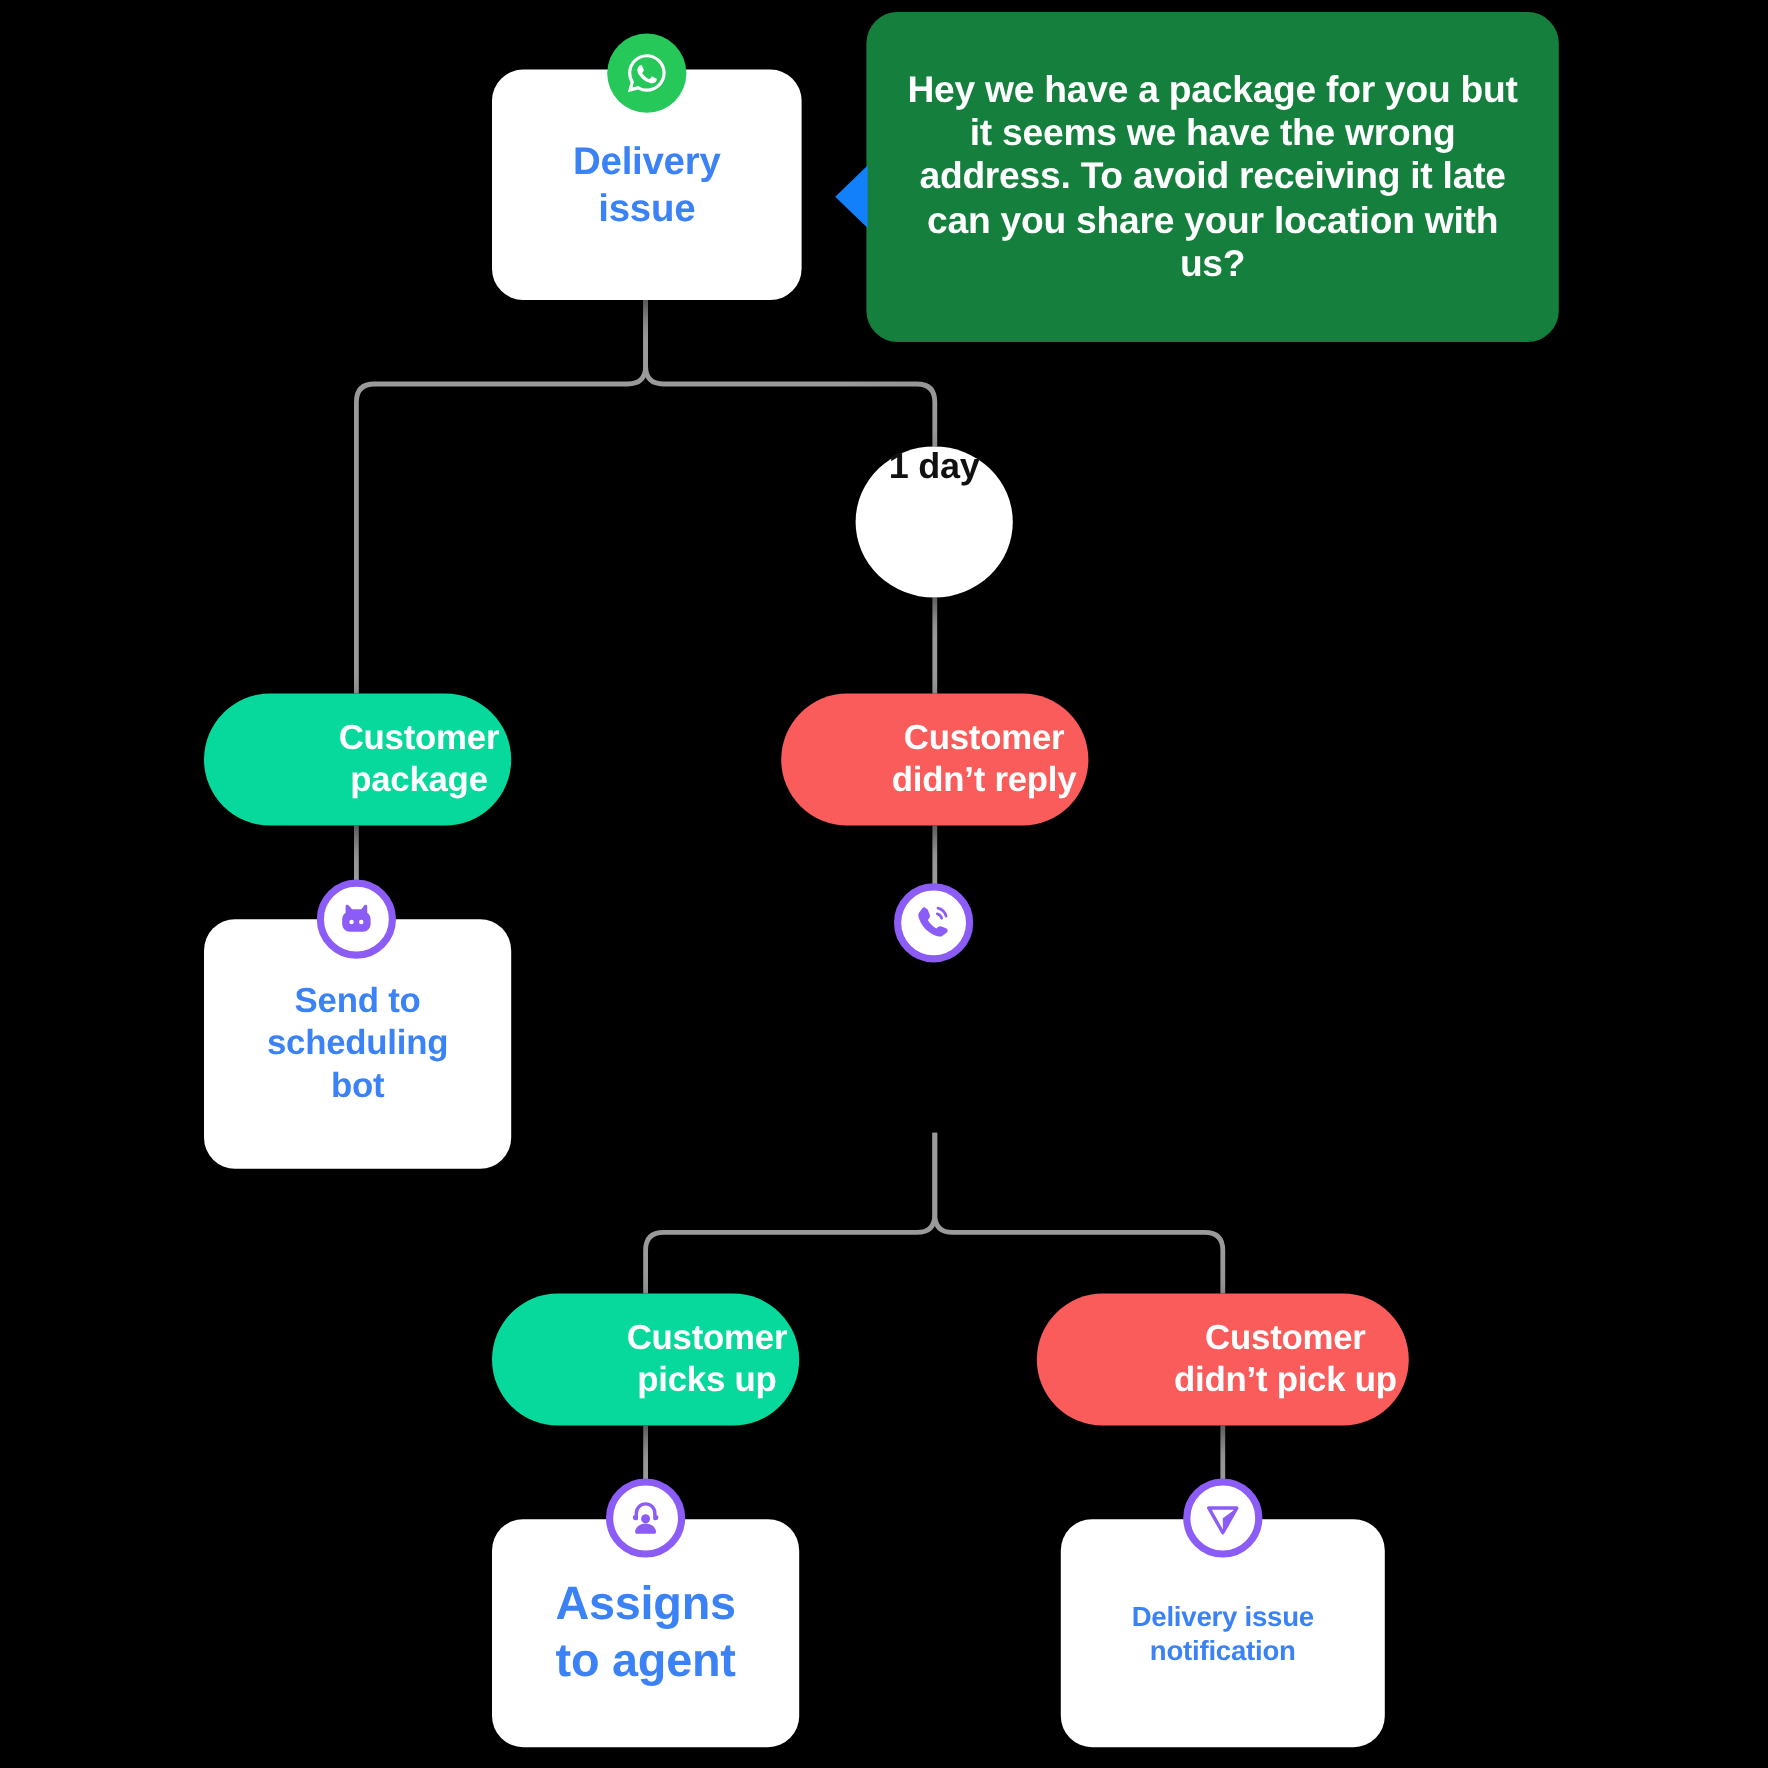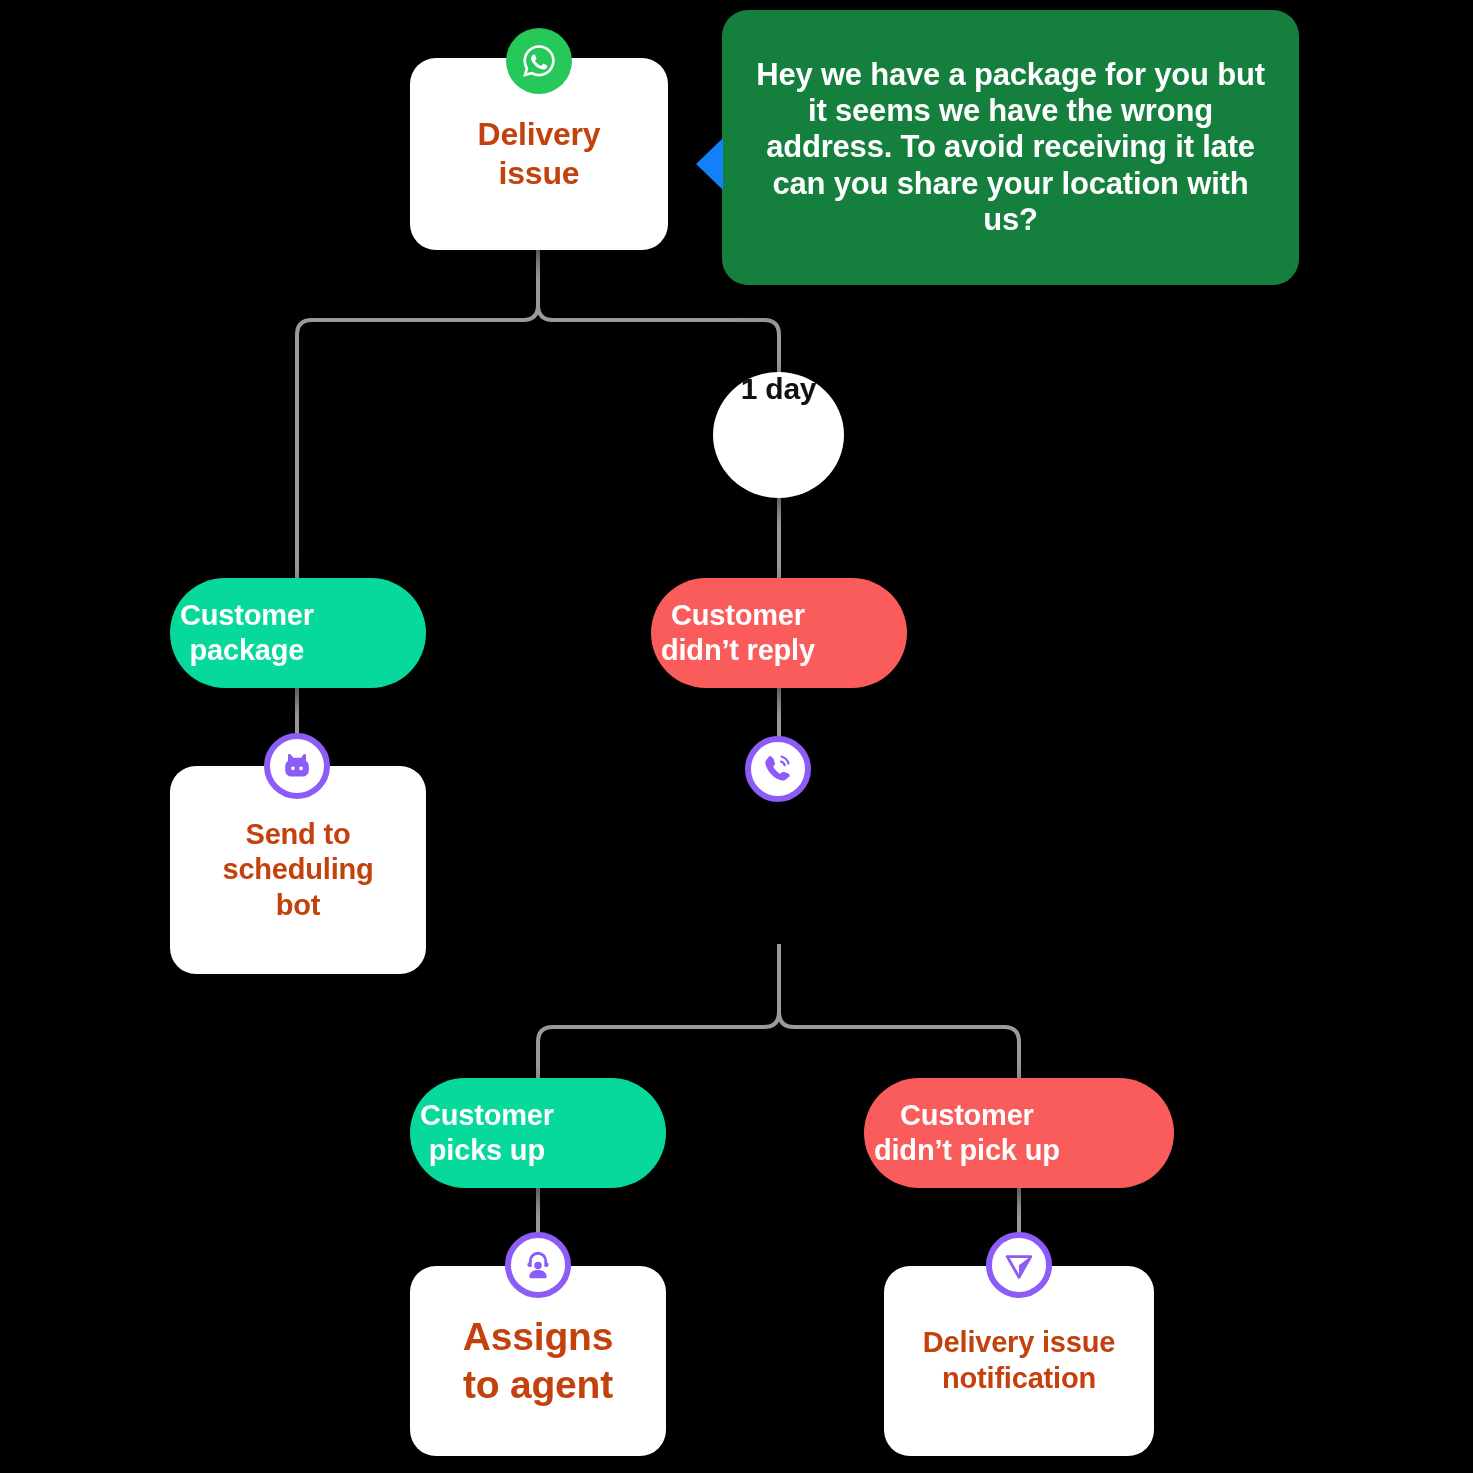--- a/index.html
+++ b/index.html
@@ -33,32 +33,32 @@
   .card {
     background: #ffffff;
     border-radius: 26px;
     box-shadow: 0 10px 26px rgba(0,0,0,0.55);
     display: flex;
     align-items: center;
     justify-content: center;
     text-align: center;
   }
   .card-label {
-    color: #c2410c;
+    color: #3b82f6;
     font-weight: 700;
     line-height: 1.23;
     letter-spacing: -0.2px;
     padding: 0 14px;
   }
 
   .pill {
     border-radius: 999px;
     display: flex;
     align-items: center;
-    justify-content: flex-start;
+    justify-content: flex-end;
     text-align: center;
     box-shadow: 0 10px 26px rgba(0,0,0,0.5);
   }
   .pill-label {
     color: #ffffff;
     font-weight: 700;
     line-height: 1.2;
     letter-spacing: -0.2px;
     padding: 0 10px;
   }
@@ -227,21 +227,21 @@
   </div>
 
   <div class="node pill" style="left:864px; top:1078px; width:310px; height:110px; background:#FA5C5C;">
     <div class="pill-label" style="font-size:29px;">
       <span>Customer</span><br>
       <span>didn’t pick up</span>
     </div>
   </div>
 
   <div class="node card" style="left:884px; top:1266px; width:270px; height:190px;">
-    <div class="card-label" style="font-size:29px;">
+    <div class="card-label" style="font-size:23px;">
       <span>Delivery issue</span><br>
       <span>notification</span>
     </div>
   </div>
   <div class="badge badge-purple" style="left:986px; top:1232px; width:66px; height:66px;">
     <svg width="36" height="36" viewBox="0 0 24 24" aria-hidden="true">
       <path d="M4.2 6.4h15.6L12 20.2 4.2 6.4z" fill="none" stroke="#8C5CF6" stroke-width="1.9" stroke-linejoin="round"></path>
       <path d="M12 20.2 L12 12.1 L19.8 6.4 Z" fill="#8C5CF6"></path>
     </svg>
   </div>

